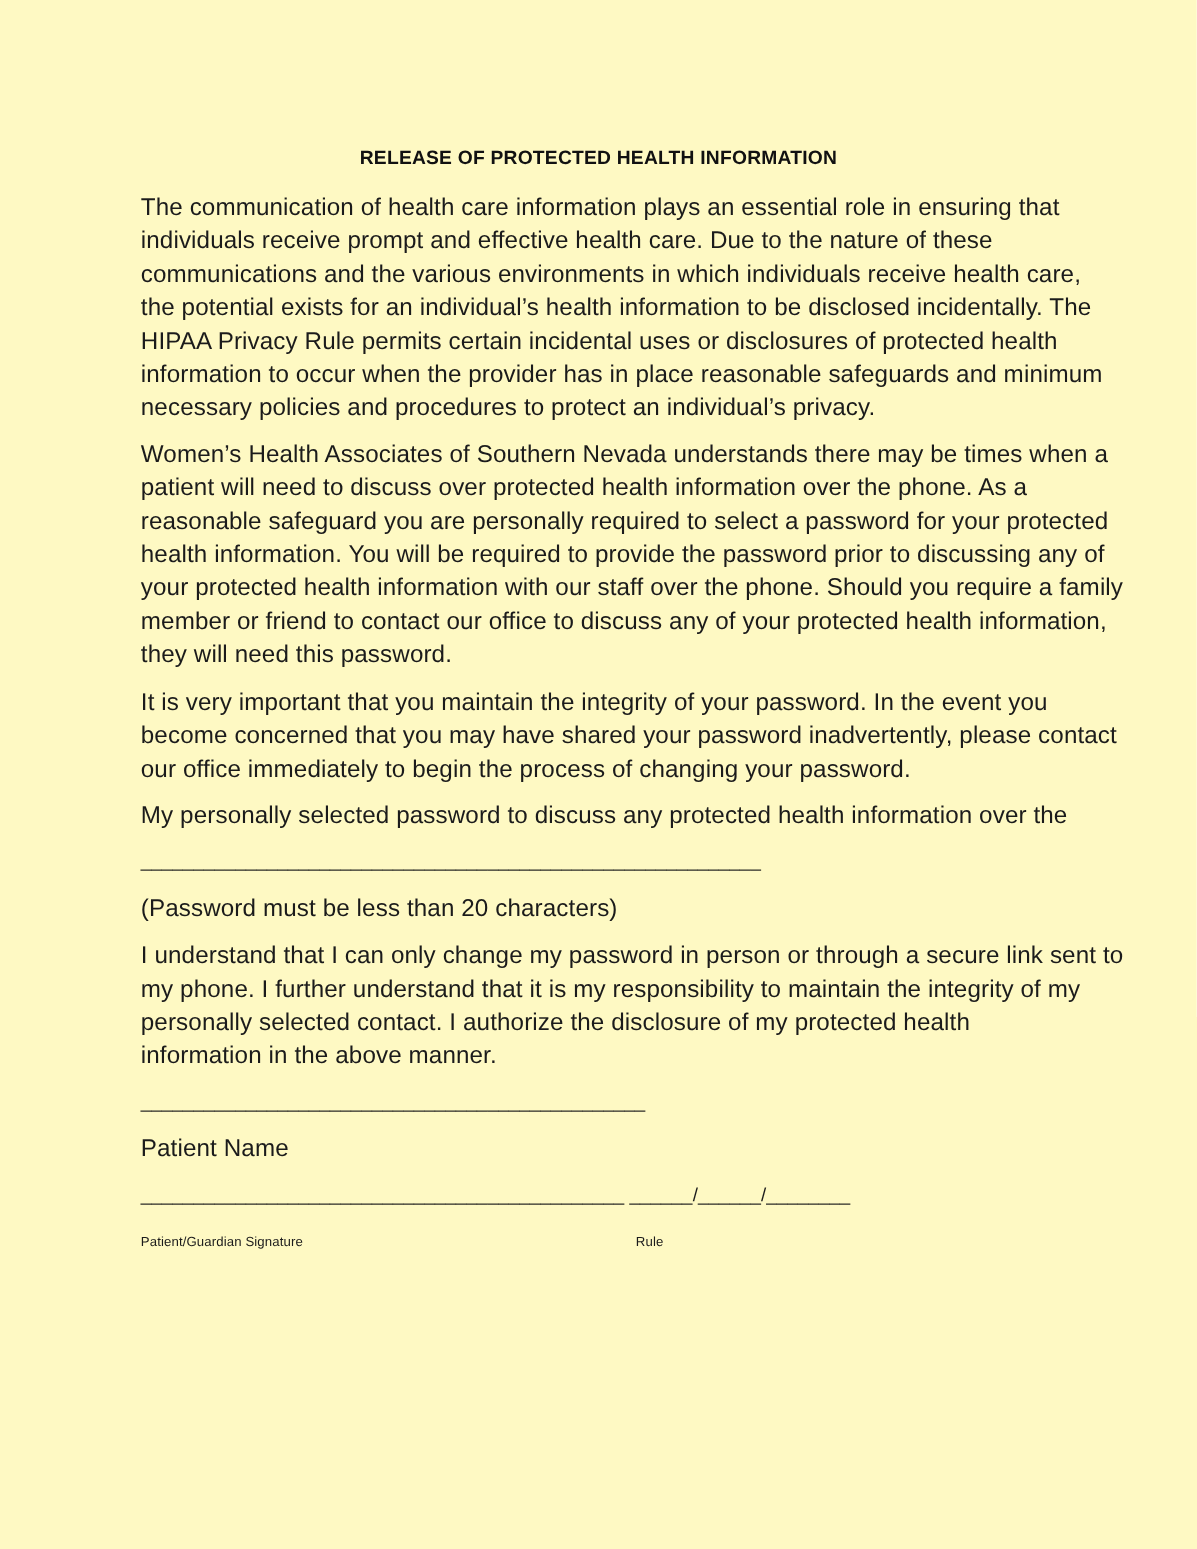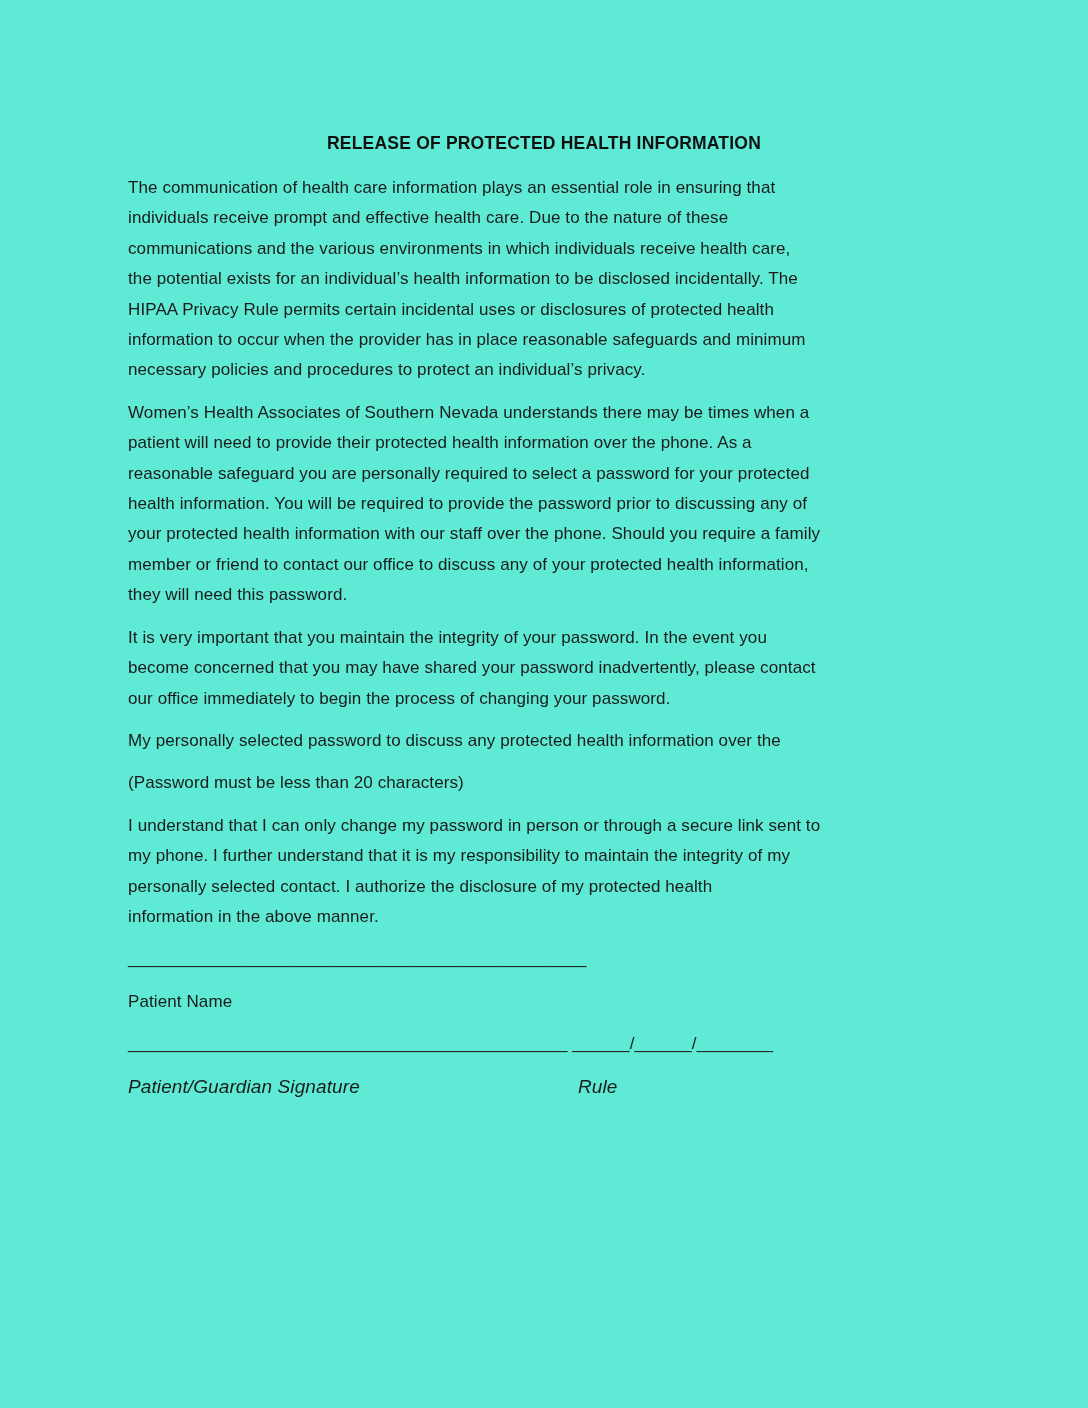--- a/index.html
+++ b/index.html
@@ -7,54 +7,53 @@
   body {
     width: 1088px;
     height: 1408px;
     font-family: "Liberation Sans", "DejaVu Sans", sans-serif;
     color: #1b1b1b;
     overflow: hidden;
   }
   .document {
     width: 1088px;
     height: 1408px;
-    background: #5eead4;
+    background: #fef9c3;
     padding: 128px 128px 0 128px;
   }
   .doc-title {
     font-size: 17.5px;
     font-weight: bold;
     text-align: center;
     line-height: 30px;
     color: #111111;
     letter-spacing: 0.2px;
     margin-bottom: 15px;
   }
   .para {
-    font-size: 17px;
+    font-size: 22px;
     line-height: 30.4px;
     margin-bottom: 12px;
     letter-spacing: 0.1px;
   }
   .para .line { white-space: pre; }
   .blank-line {
     font-size: 17px;
     line-height: 30.4px;
     margin-bottom: 12px;
     white-space: pre;
     letter-spacing: 0.1px;
     cursor: text;
   }
   .label-row {
     display: flex;
-    font-size: 19px;
+    font-size: 12px;
     line-height: 30.4px;
     margin-bottom: 12px;
     letter-spacing: 0.1px;
-    font-style: italic;
   }
   .label-row .col1 { width: 450px; }
 </style>
 </head>
 <body>
 
 <div class="document">
 
   <div class="doc-title">RELEASE OF PROTECTED HEALTH INFORMATION</div>
 
@@ -63,38 +62,39 @@
       <div class="line">individuals receive prompt and effective health care. Due to the nature of these</div>
       <div class="line">communications and the various environments in which individuals receive health care,</div>
       <div class="line">the potential exists for an individual’s health information to be disclosed incidentally. The</div>
       <div class="line">HIPAA Privacy Rule permits certain incidental uses or disclosures of protected health</div>
       <div class="line">information to occur when the provider has in place reasonable safeguards and minimum</div>
       <div class="line">necessary policies and procedures to protect an individual’s privacy.</div>
     </div>
 
   <div class="para">
       <div class="line">Women’s Health Associates of Southern Nevada understands there may be times when a</div>
-      <div class="line">patient will need to provide their protected health information over the phone. As a</div>
+      <div class="line">patient will need to discuss over protected health information over the phone. As a</div>
       <div class="line">reasonable safeguard you are personally required to select a password for your protected</div>
       <div class="line">health information. You will be required to provide the password prior to discussing any of</div>
       <div class="line">your protected health information with our staff over the phone. Should you require a family</div>
       <div class="line">member or friend to contact our office to discuss any of your protected health information,</div>
       <div class="line">they will need this password.</div>
     </div>
 
   <div class="para">
       <div class="line">It is very important that you maintain the integrity of your password. In the event you</div>
       <div class="line">become concerned that you may have shared your password inadvertently, please contact</div>
       <div class="line">our office immediately to begin the process of changing your password.</div>
     </div>
 
   <div class="para">
       <div class="line">My personally selected password to discuss any protected health information over the</div>
     </div>
 
+  <div class="blank-line">___________________________________________________________</div>
 
   <div class="para">(Password must be less than 20 characters)</div>
 
   <div class="para">
       <div class="line">I understand that I can only change my password in person or through a secure link sent to</div>
       <div class="line">my phone. I further understand that it is my responsibility to maintain the integrity of my</div>
       <div class="line">personally selected contact. I authorize the disclosure of my protected health</div>
       <div class="line">information in the above manner.</div>
     </div>
 

